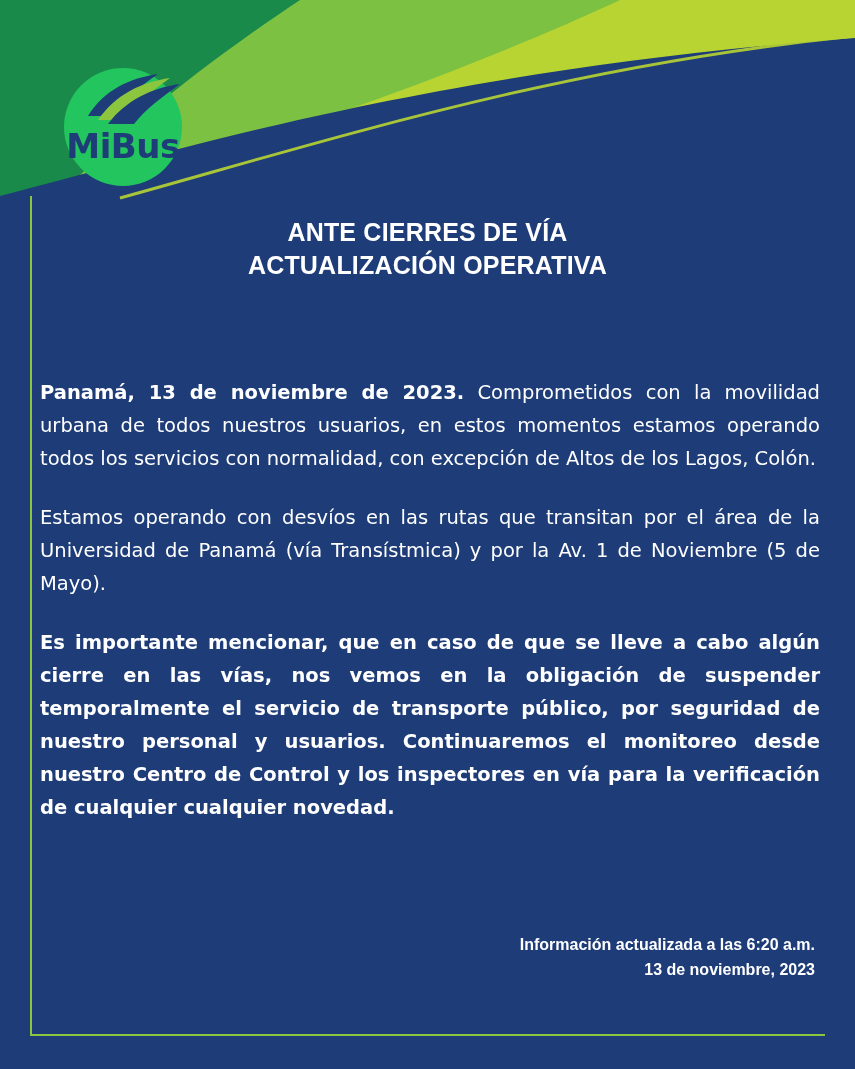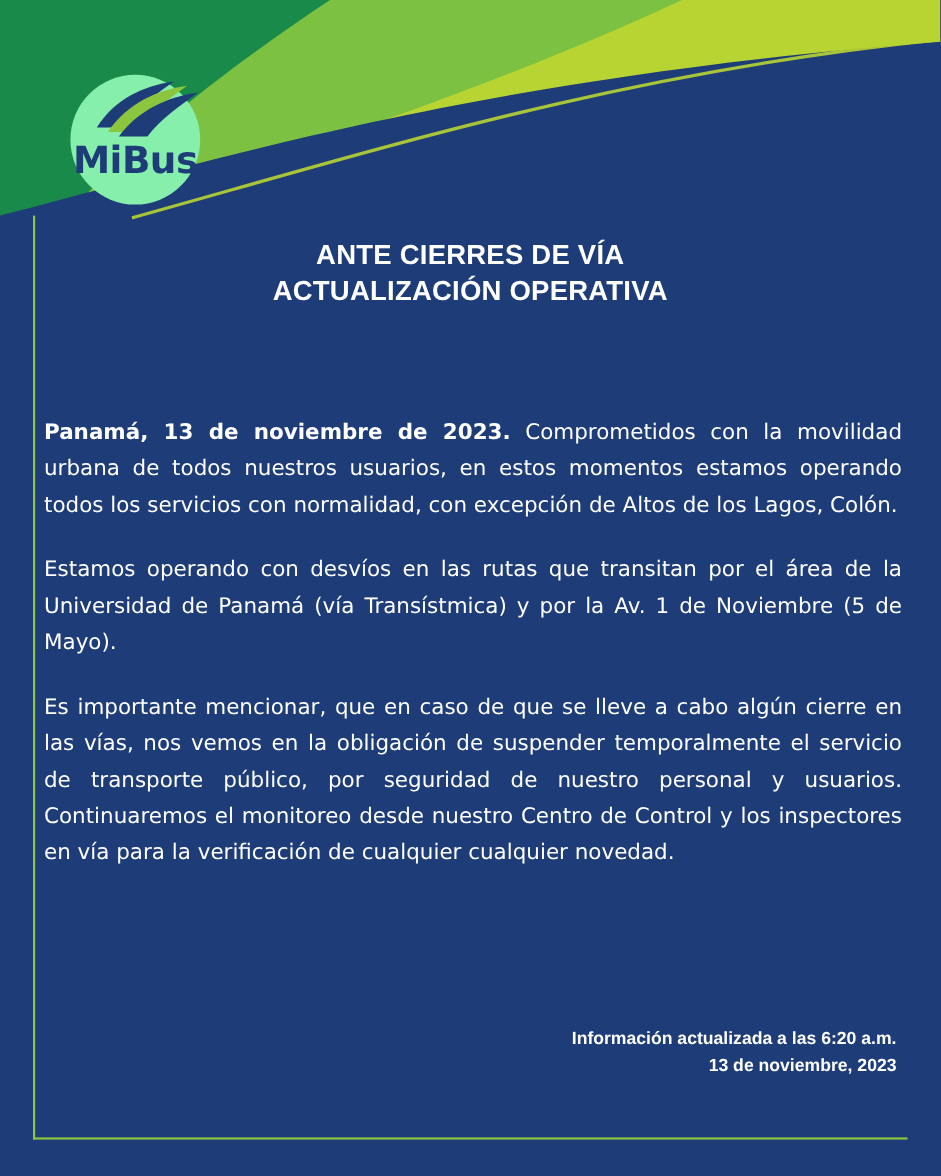--- a/index.html
+++ b/index.html
@@ -28,21 +28,21 @@
     height: 1069px;
   }
   
   .logo {
     position: absolute;
     left: 64px;
     top: 68px;
     width: 118px;
     height: 118px;
     border-radius: 50%;
-    background: #86efac;
+    background: #22c55e;
     display: flex;
     align-items: flex-end;
     justify-content: center;
     box-sizing: border-box;
   }
   .logo-mark {
     position: absolute;
     left: 10px;
     top: 2px;
     width: 118px;
@@ -102,20 +102,21 @@
     font-size: 19.5px;
     line-height: 33px;
     text-align: justify;
     margin-top: 36px;
   }
   .body-copy p {
     margin: 0 0 26px 0;
   }
   .body-copy p:last-child {
     margin-bottom: 0;
+    font-weight: bold;
   }
   .lead {
     font-weight: bold;
   }
   
   .footer {
     position: absolute;
     right: 40px;
     top: 932px;
     text-align: right;

